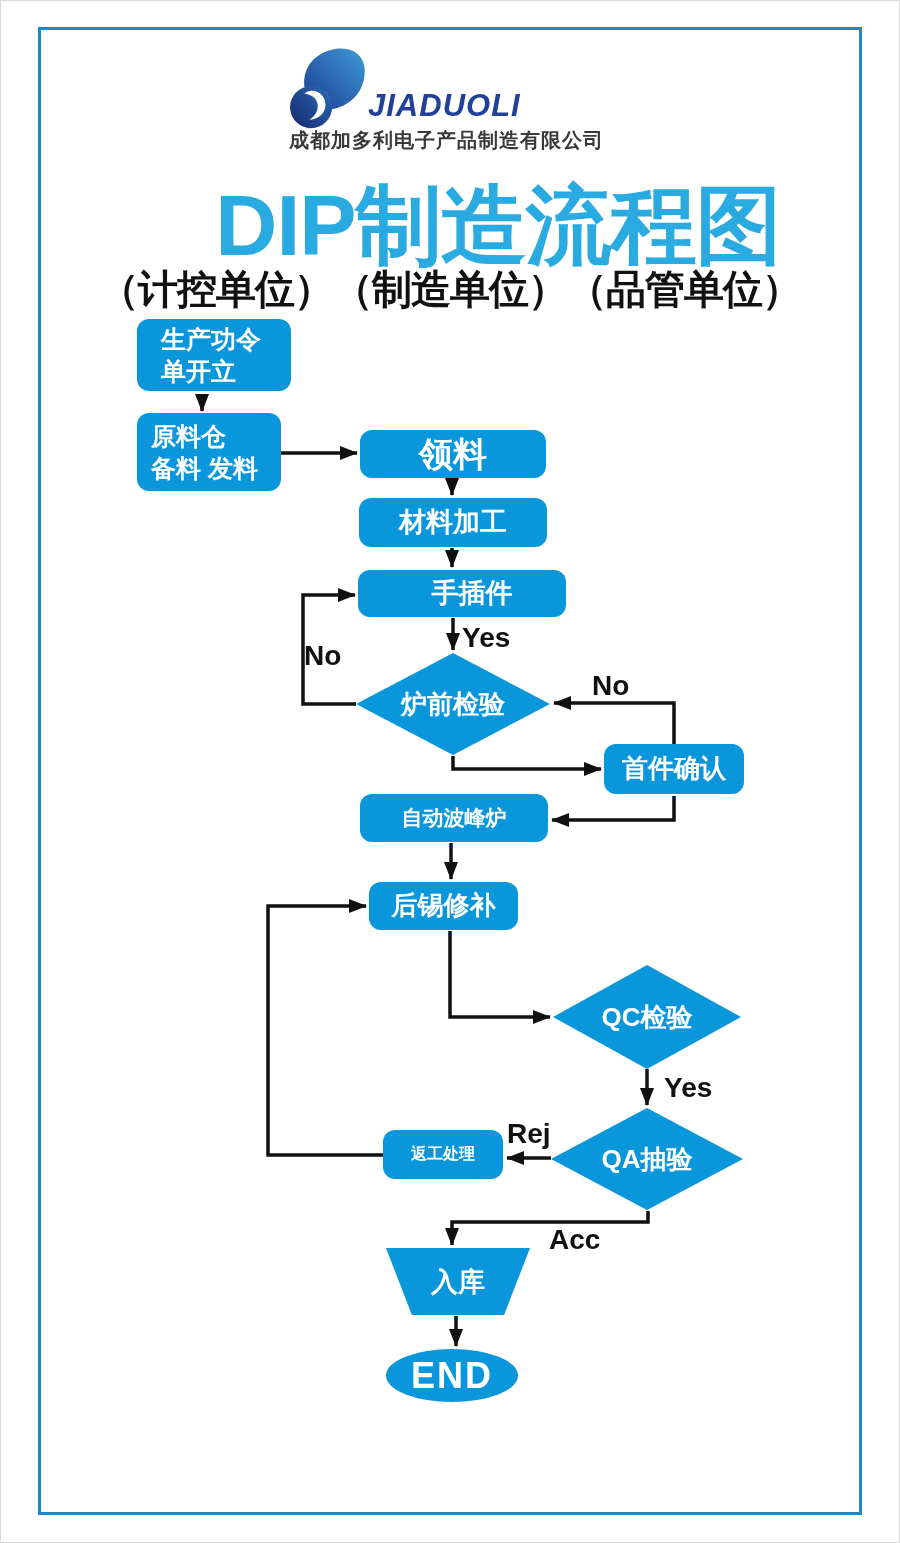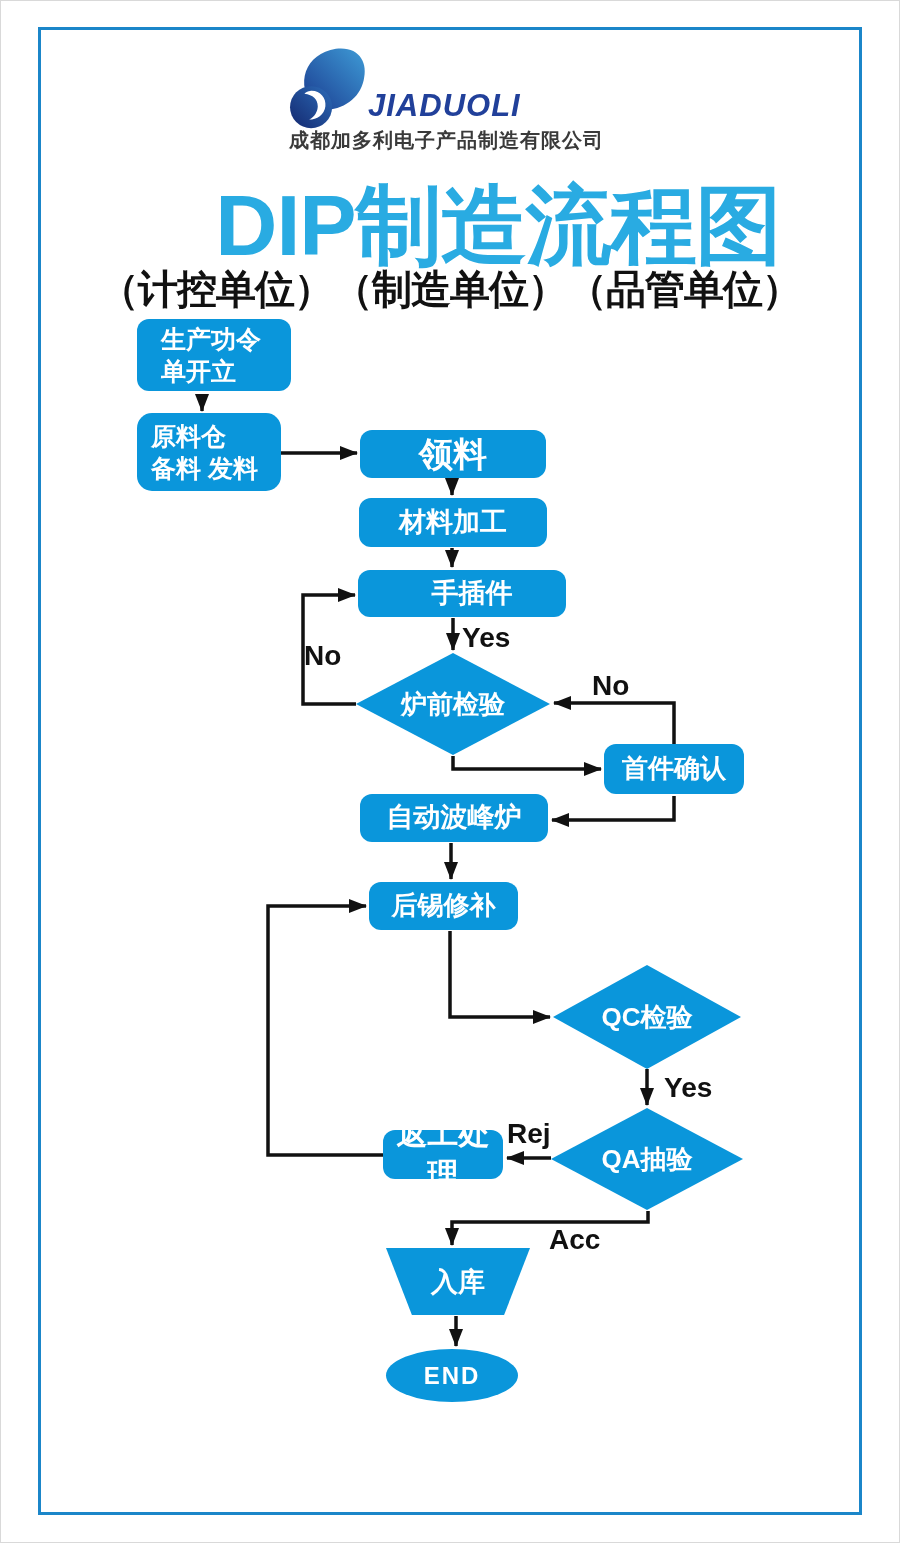--- a/index.html
+++ b/index.html
@@ -107,34 +107,34 @@
       <path marker-end="url(#ah)" d="M450 931 L450 1017 L550 1017"></path>
       <path marker-end="url(#ah)" d="M647 1069 L647 1105"></path>
       <path marker-end="url(#ah)" d="M551 1158 L507 1158"></path>
       <path marker-end="url(#ah)" d="M648 1211 L648 1222 L452 1222 L452 1245"></path>
       <path marker-end="url(#ah)" d="M456 1316 L456 1346"></path>
     </g>
   </svg>
 
   <div class="node leftalign" style="left:137px;top:319px;width:130px;height:72px;font-size:25px;padding-left:24px;">生产功令
 单开立</div>
-  <div class="node leftalign" style="left:137px;top:413px;width:130px;height:78px;font-size:25px;border-radius:15px;">原料仓
+  <div class="node leftalign" style="left:137px;top:413px;width:130px;height:78px;font-size:25px;">原料仓
 备料 发料</div>
   <div class="node" style="left:360px;top:430px;width:186px;height:48px;font-size:34px;">领料</div>
   <div class="node" style="left:359px;top:498px;width:188px;height:49px;font-size:27px;">材料加工</div>
   <div class="node" style="left:358px;top:570px;width:188px;height:47px;font-size:27px;padding-left:20px;">手插件</div>
   <div class="diamond" style="left:356px;top:653px;width:194px;height:102px;font-size:26px;">炉前检验</div>
   <div class="node" style="left:604px;top:744px;width:140px;height:50px;font-size:26px;">首件确认</div>
-  <div class="node" style="left:360px;top:794px;width:188px;height:48px;font-size:27px;">自动波峰炉</div>
+  <div class="node" style="left:360px;top:794px;width:188px;height:48px;font-size:21px;">自动波峰炉</div>
   <div class="node" style="left:369px;top:882px;width:149px;height:48px;font-size:26px;">后锡修补</div>
   <div class="diamond" style="left:553px;top:965px;width:188px;height:104px;font-size:26px;">QC检验</div>
   <div class="diamond" style="left:551px;top:1108px;width:192px;height:102px;font-size:26px;">QA抽验</div>
-  <div class="node" style="left:383px;top:1130px;width:120px;height:49px;font-size:31px;">返工处理</div>
+  <div class="node" style="left:383px;top:1130px;width:120px;height:49px;font-size:16px;">返工处理</div>
   <div class="trapezoid" style="left:386px;top:1248px;width:144px;height:67px;font-size:27px;">入库</div>
-  <div class="ellipse" style="left:386px;top:1349px;width:132px;height:53px;font-size:24px;">END</div>
+  <div class="ellipse" style="left:386px;top:1349px;width:132px;height:53px;font-size:36px;">END</div>
 
   <div class="edge-label" style="left:462px;top:622px;">Yes</div>
   <div class="edge-label" style="left:304px;top:640px;">No</div>
   <div class="edge-label" style="left:592px;top:670px;">No</div>
   <div class="edge-label" style="left:664px;top:1072px;">Yes</div>
   <div class="edge-label" style="left:507px;top:1118px;">Rej</div>
   <div class="edge-label" style="left:549px;top:1224px;">Acc</div>
 
 </div>
 

